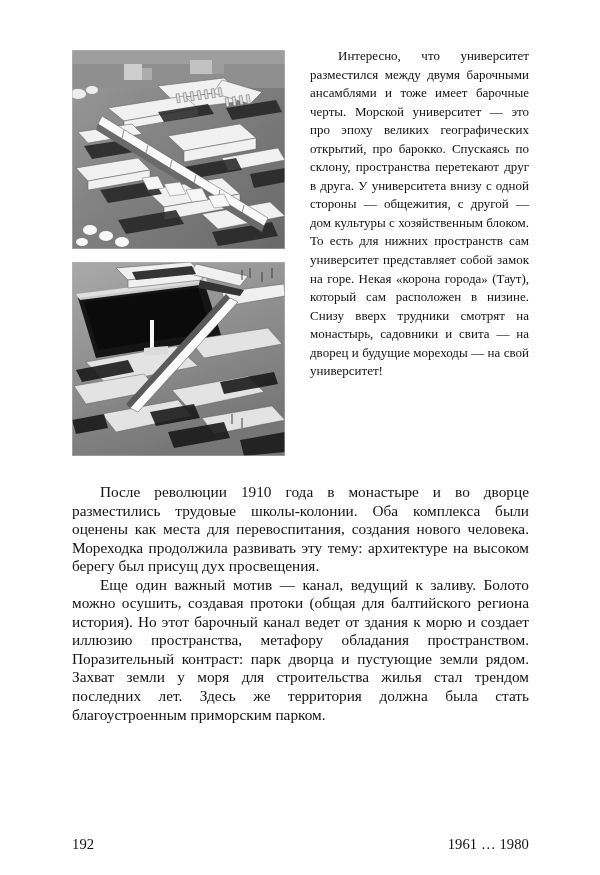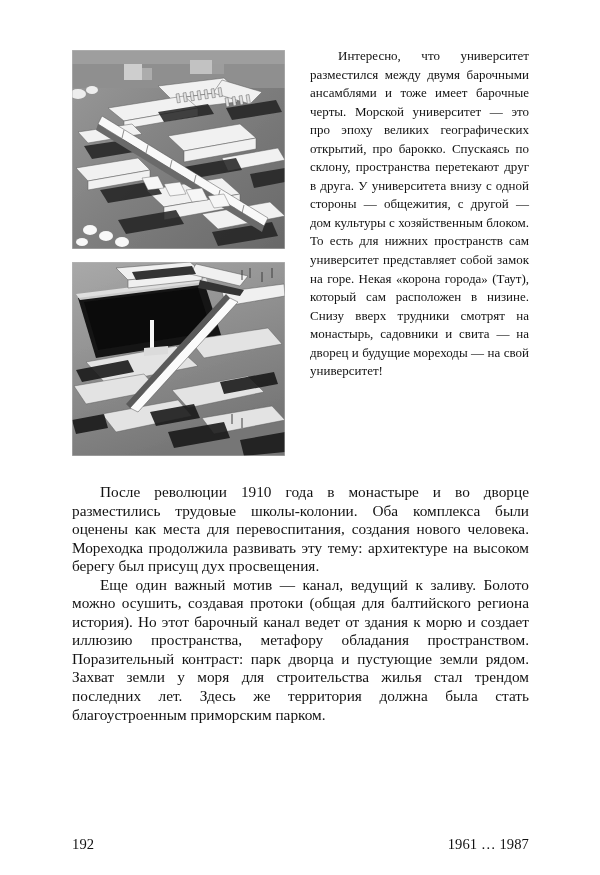--- a/index.html
+++ b/index.html
@@ -287,16 +287,16 @@
     <p>Интересно, что университет разместился между двумя барочными ансамблями и тоже имеет барочные черты. Морской университет — это про эпоху великих географических открытий, про барокко. Спускаясь по склону, пространства перетекают друг в друга. У университета внизу с одной стороны — общежития, с другой — дом культуры с хозяйственным блоком. То есть для нижних пространств сам университет представляет собой замок на горе. Некая «корона города» (Таут), который сам расположен в низине. Снизу вверх трудники смотрят на монастырь, садовники и свита — на дворец и будущие мореходы — на свой университет!</p>
   </div>
 
   <div class="col-full">
     <p>После революции 1910 года в монастыре и во дворце разместились трудовые школы-колонии. Оба комплекса были оценены как места для перевоспитания, создания нового человека. Мореходка продолжила развивать эту тему: архитектуре на высоком берегу был присущ дух просвещения.</p>
     <p>Еще один важный мотив — канал, ведущий к заливу. Болото можно осушить, создавая протоки (общая для балтийского региона история). Но этот барочный канал ведет от здания к морю и создает иллюзию пространства, метафору обладания пространством. Поразительный контраст: парк дворца и пустующие земли рядом. Захват земли у моря для строительства жилья стал трендом последних лет. Здесь же территория должна была стать благоустроенным приморским парком.</p>
   </div>
 
   <div class="footer">
     <span class="folio">192</span>
-    <span class="running-head">1961 … 1987</span>
+    <span class="running-head">1961 … 1980</span>
   </div>
 
 </div>
 
 </body></html>

